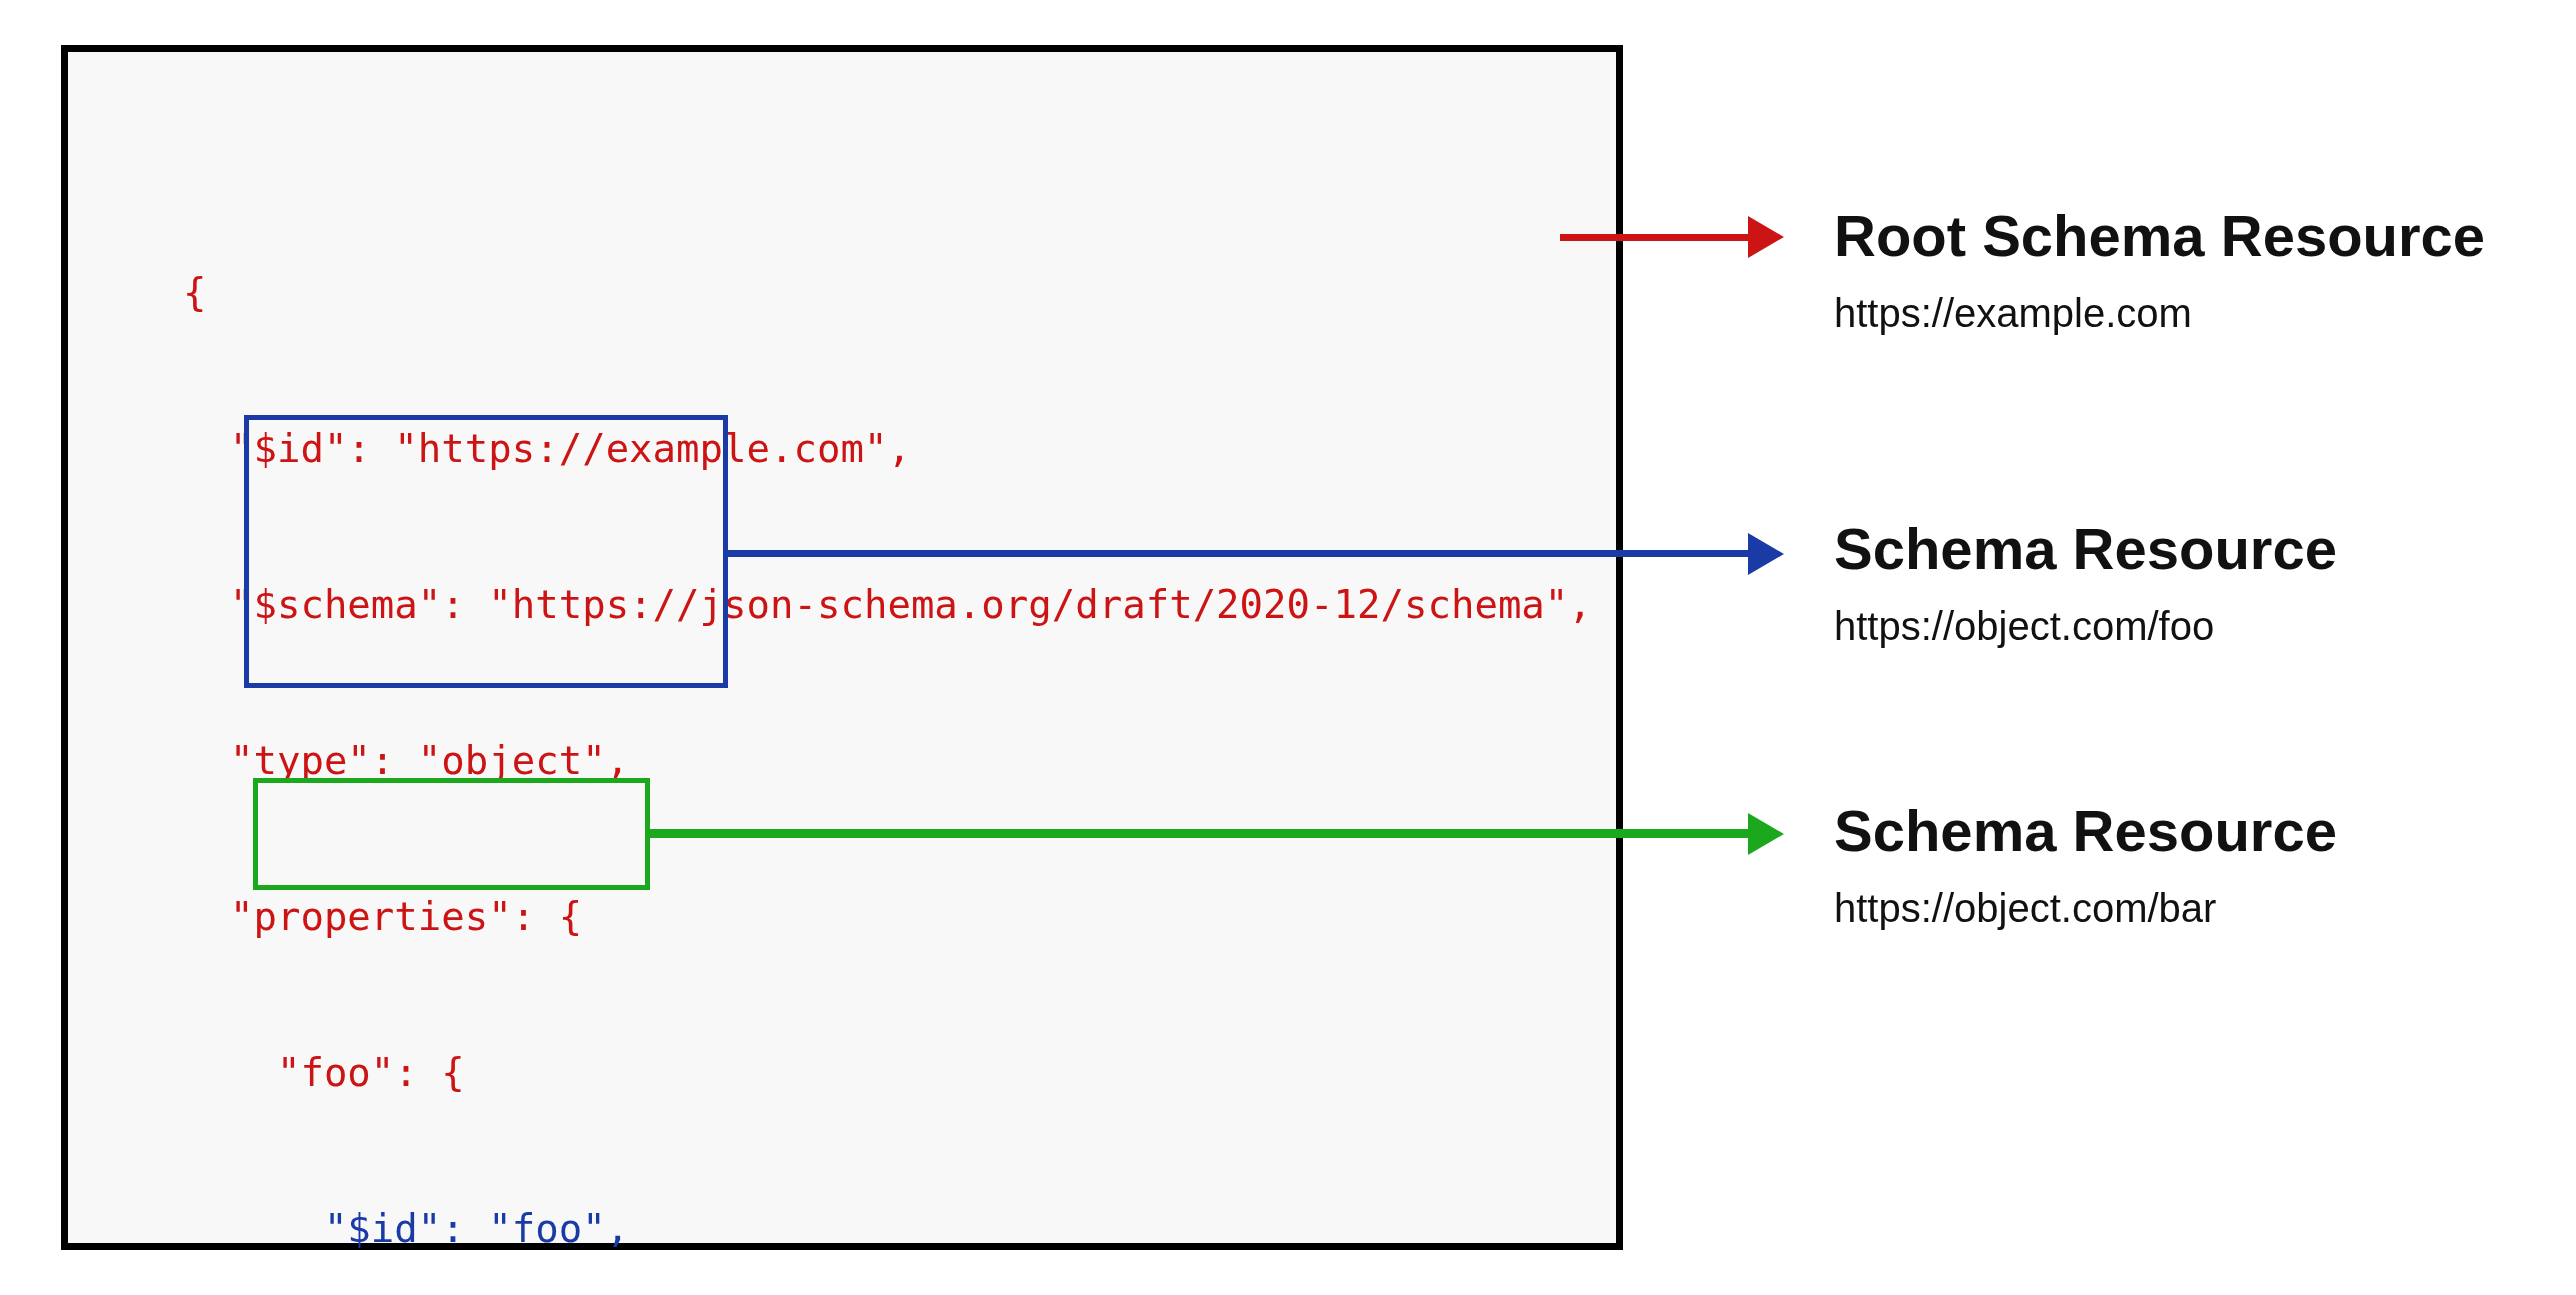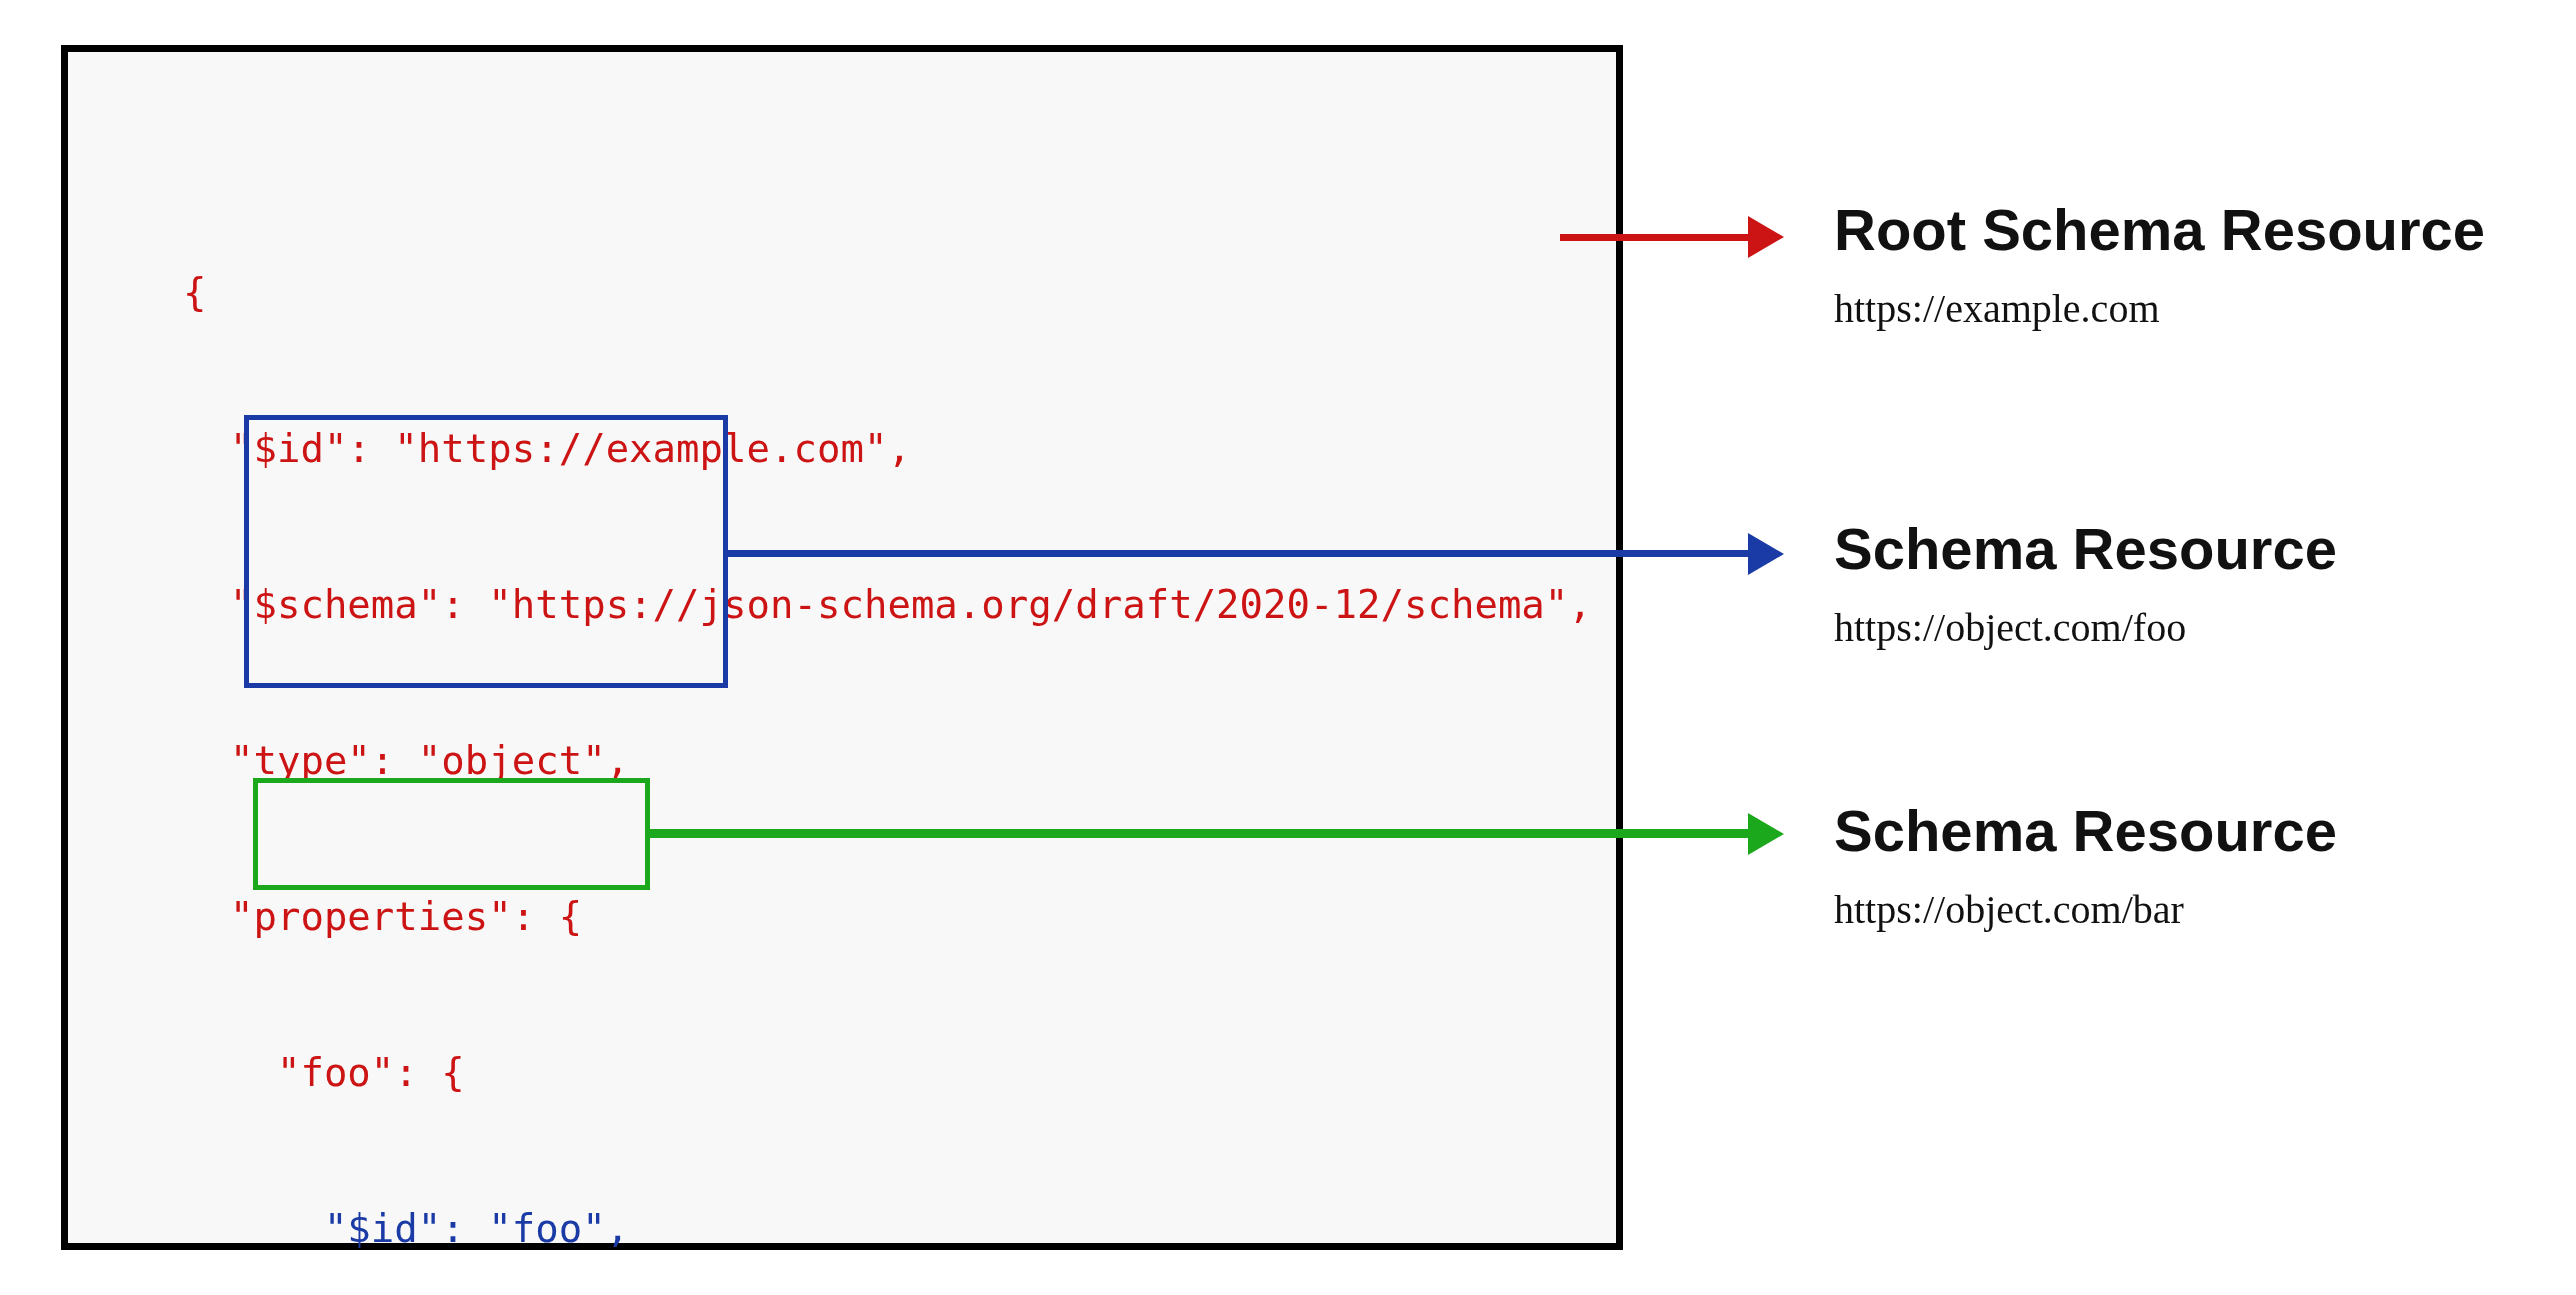--- a/index.html
+++ b/index.html
@@ -80,27 +80,27 @@
   .annotation { position: absolute; left: 1834px; }
   .annotation .title {
     font-family: "Liberation Sans", sans-serif;
     font-weight: bold;
     font-size: 58px;
     color: #111111;
     line-height: 66px;
     white-space: nowrap;
   }
   .annotation .url {
-    font-family: Liberation Serif, serif;
+    font-family: Liberation Sans, sans-serif;
     font-size: 40px;
     color: #111111;
     margin-top: 21.6px;
     white-space: nowrap;
   }
-  .annotation-1 { top: 197px; }
+  .annotation-1 { top: 203px; }
   .annotation-2 { top: 516px; }
   .annotation-3 { top: 798px; }
 </style>
 </head>
 <body>
 
 <div class="stage">
 
   <div class="code-panel">
     <div class="code-block">

